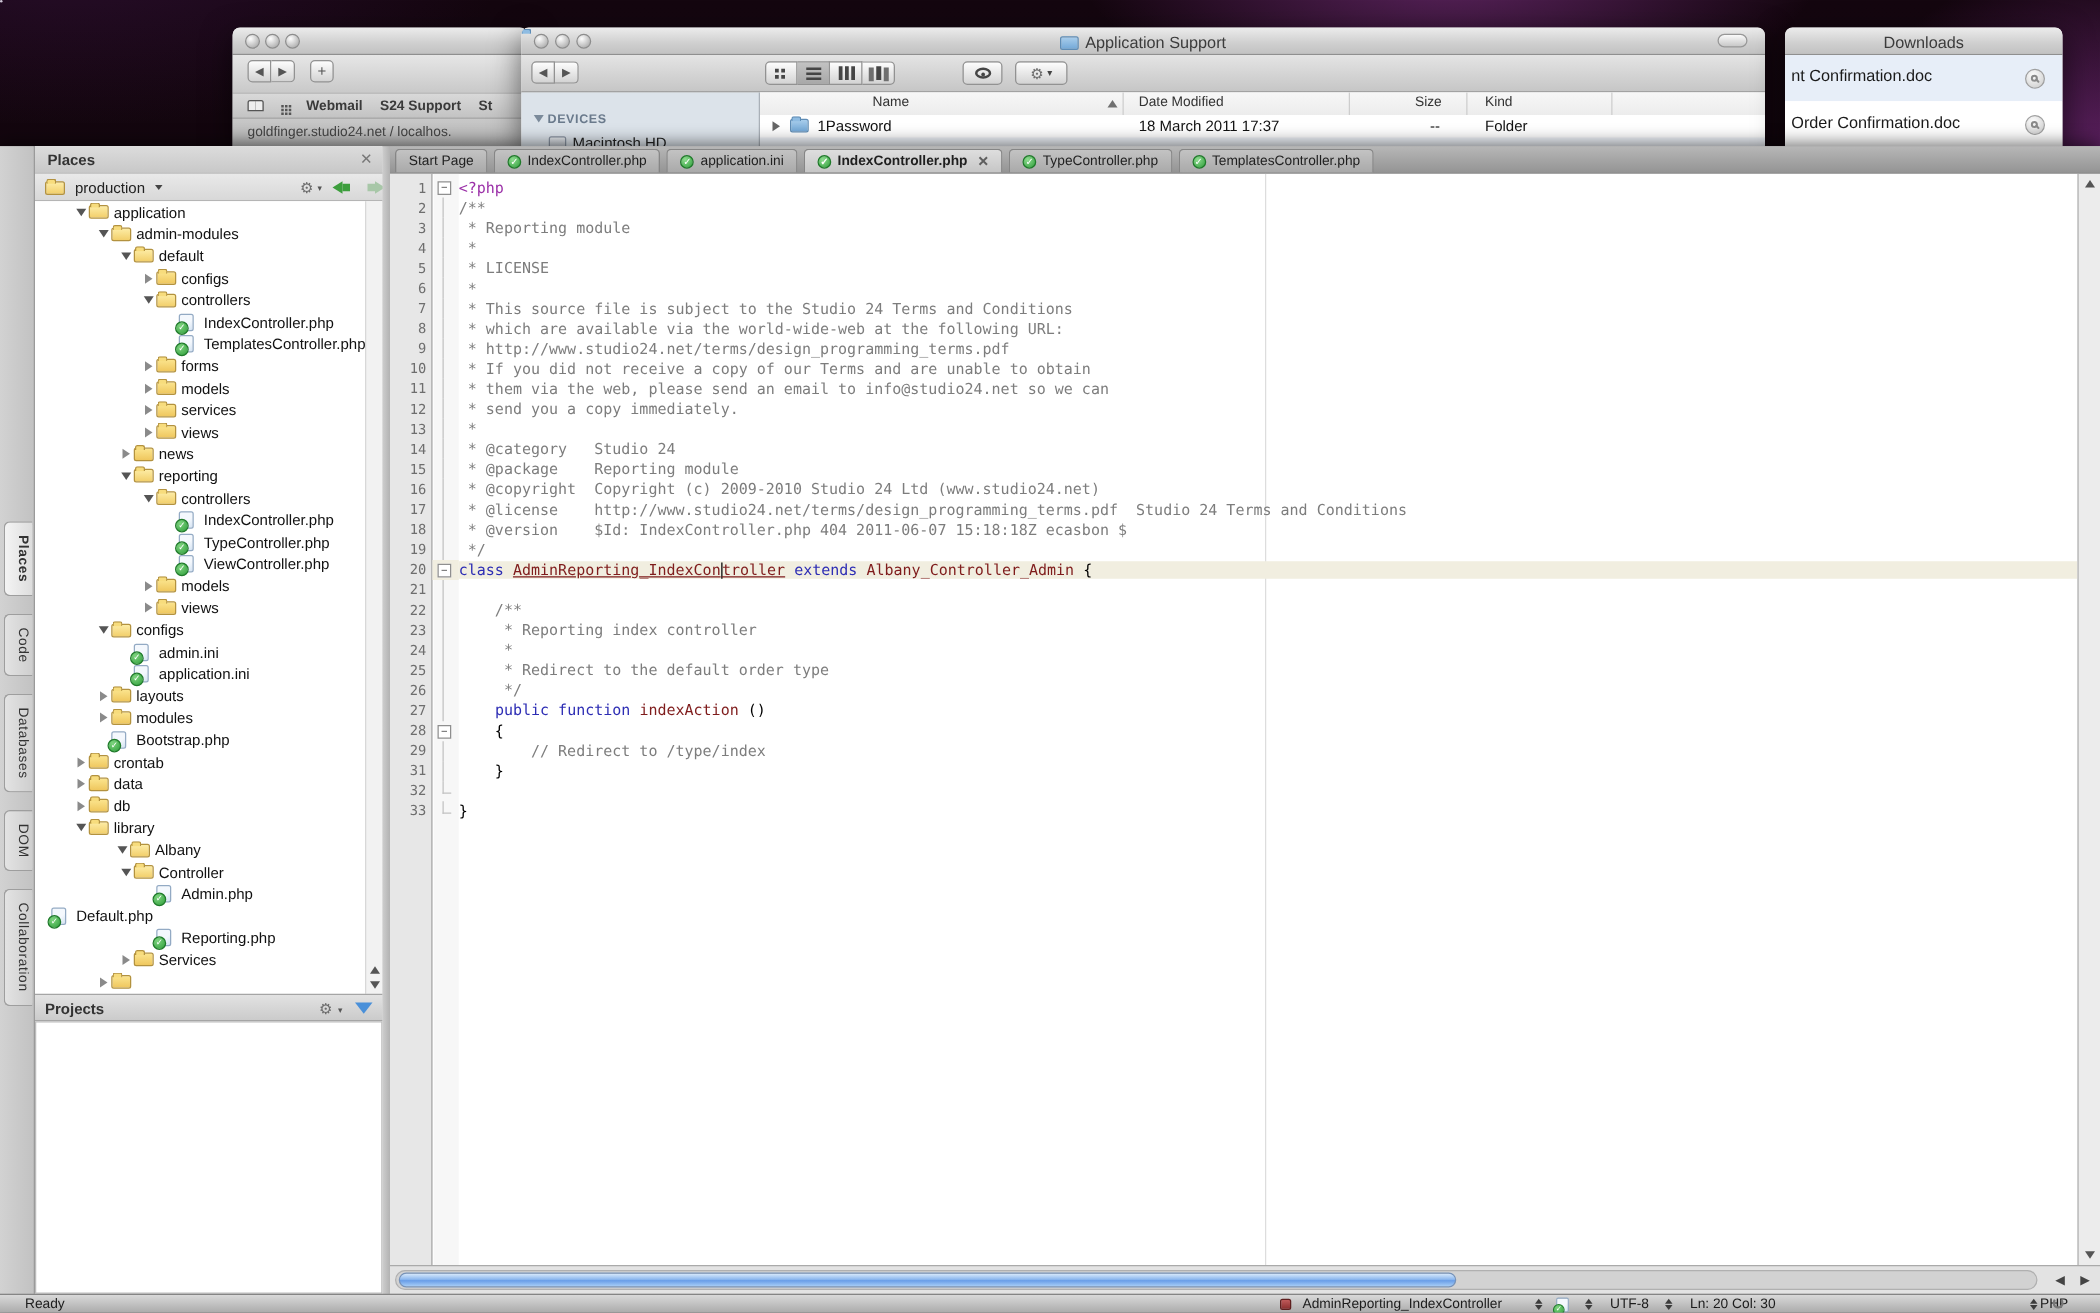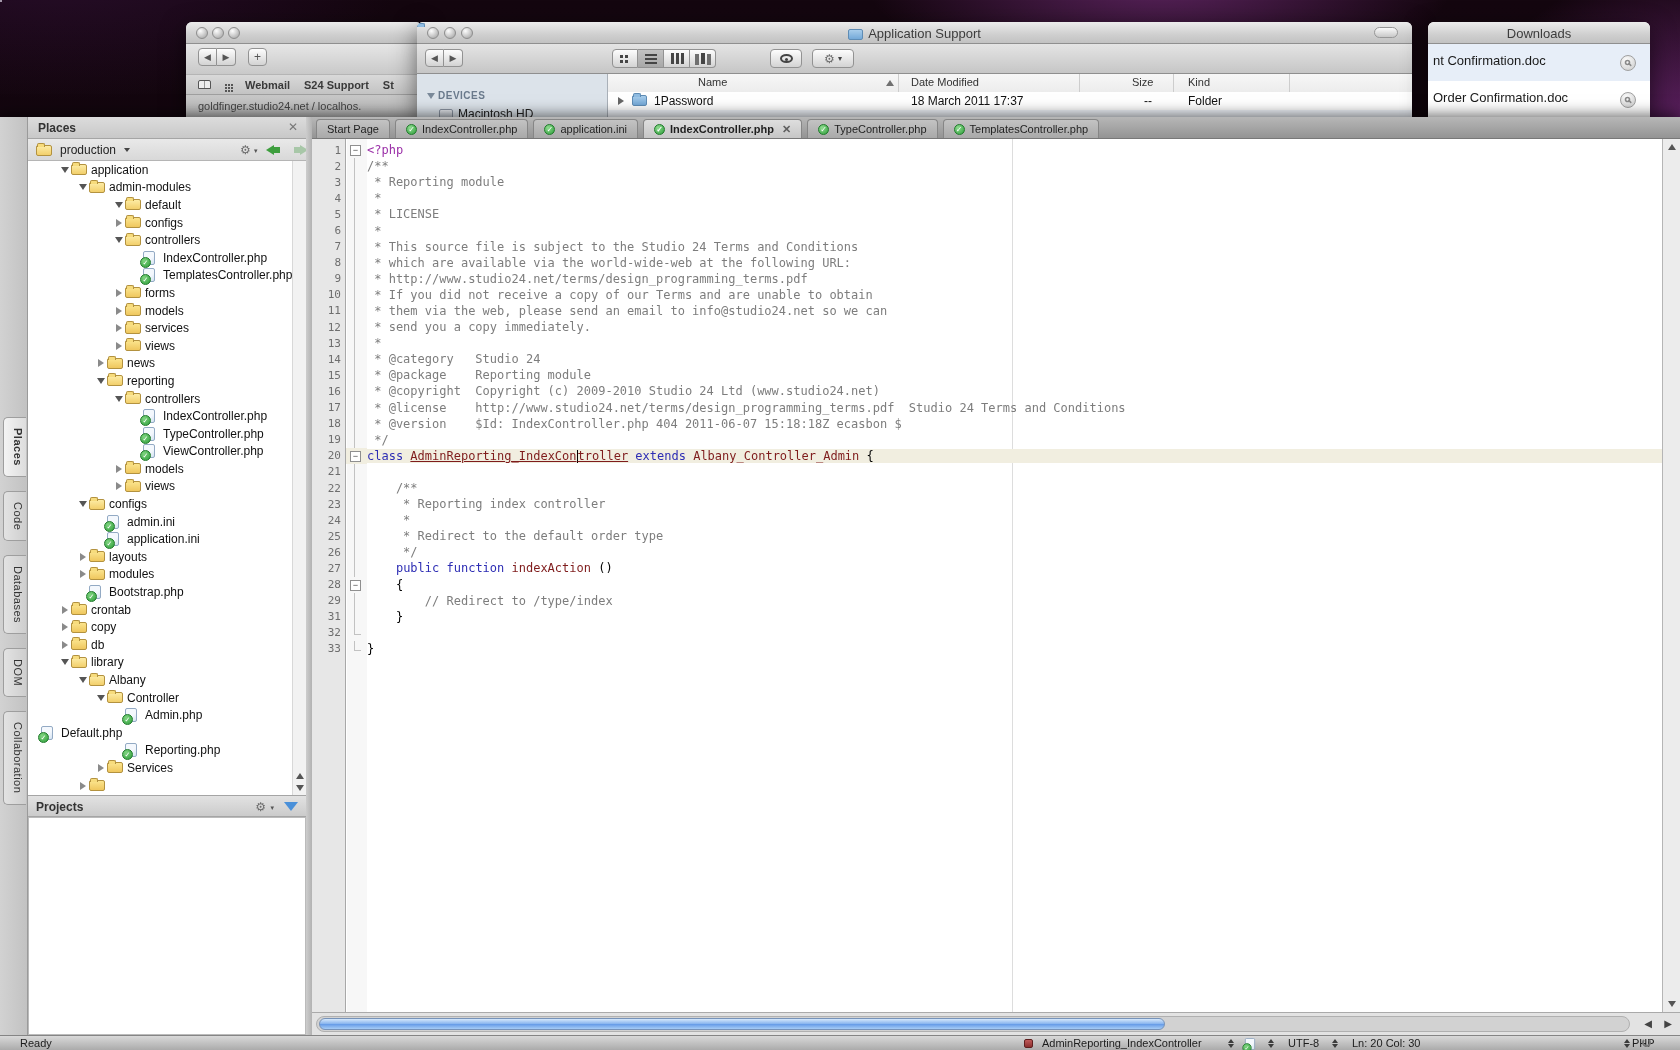--- a/index.html
+++ b/index.html
@@ -367,21 +367,21 @@
           </div>
           <div class="trow" style="padding-left: 48px;">
             <span class="expbox">
               <span class="tri-down"></span>
             </span>
             <span class="icbox">
               <span class="ic-folder open"></span>
             </span>
             <span>admin-modules</span>
           </div>
-          <div class="trow" style="padding-left: 84px;">
+          <div class="trow" style="padding-left: 66px;">
             <span class="expbox">
               <span class="tri-down"></span>
             </span>
             <span class="icbox">
               <span class="ic-folder open"></span>
             </span>
             <span>default</span>
           </div>
           <div class="trow" style="padding-left: 84px;">
             <span class="expbox">
@@ -574,41 +574,41 @@
             </span>
             <span>crontab</span>
           </div>
           <div class="trow" style="padding-left: 30px;">
             <span class="expbox">
               <span class="tri-right"></span>
             </span>
             <span class="icbox">
               <span class="ic-folder"></span>
             </span>
-            <span>copy</span>
+            <span>data</span>
           </div>
           <div class="trow" style="padding-left: 30px;">
             <span class="expbox">
               <span class="tri-right"></span>
             </span>
             <span class="icbox">
               <span class="ic-folder"></span>
             </span>
             <span>db</span>
           </div>
           <div class="trow" style="padding-left: 30px;">
             <span class="expbox">
               <span class="tri-down"></span>
             </span>
             <span class="icbox">
               <span class="ic-folder open"></span>
             </span>
             <span>library</span>
           </div>
-          <div class="trow" style="padding-left: 48px;">
+          <div class="trow" style="padding-left: 63px;">
             <span class="expbox">
               <span class="tri-down"></span>
             </span>
             <span class="icbox">
               <span class="ic-folder open"></span>
             </span>
             <span>Albany</span>
           </div>
           <div class="trow" style="padding-left: 66px;">
             <span class="expbox">

